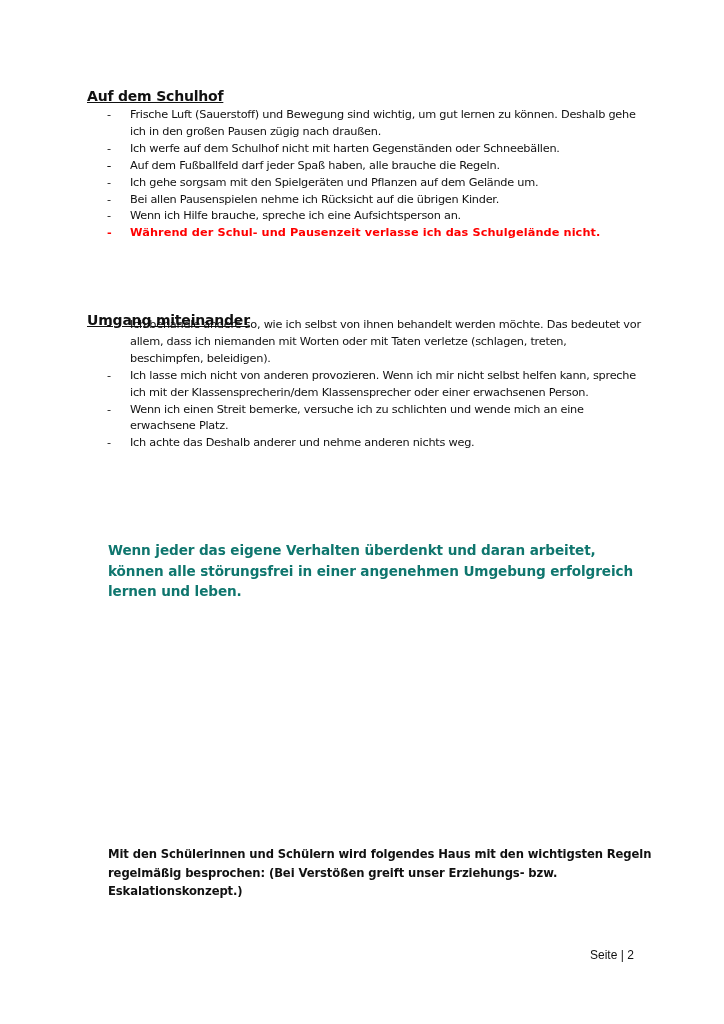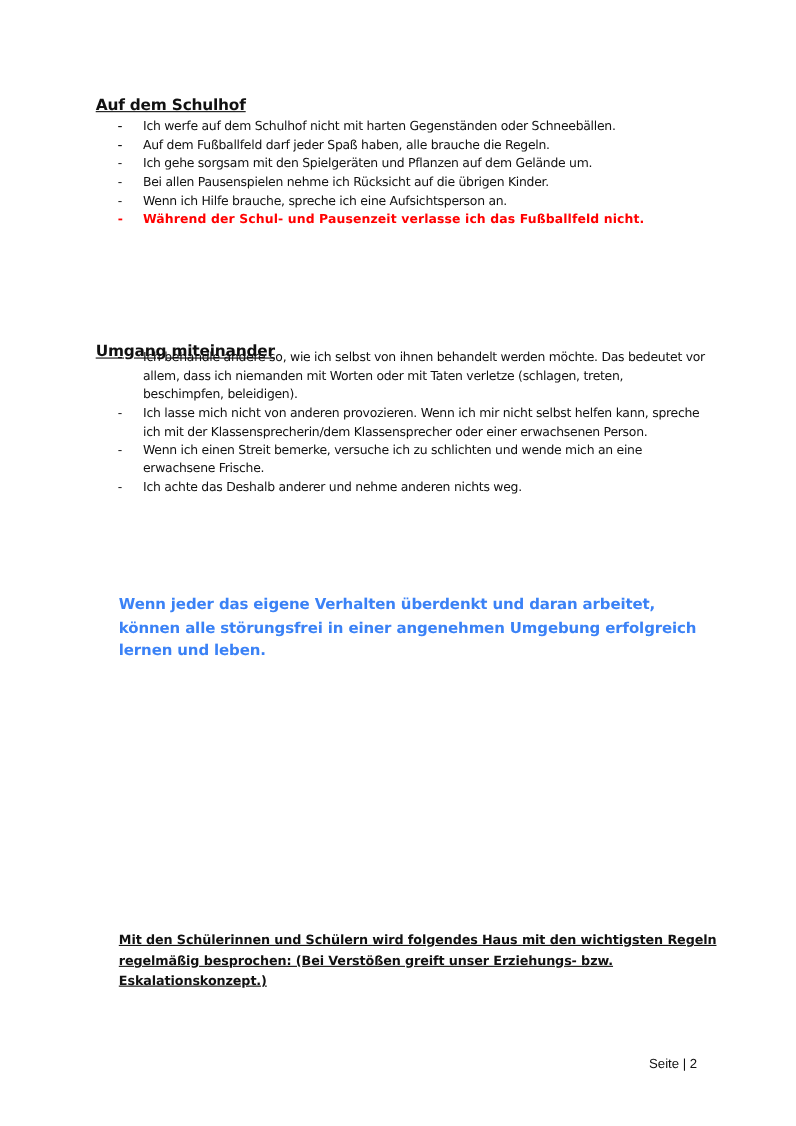--- a/index.html
+++ b/index.html
@@ -6,51 +6,51 @@
     body { width: 724px; height: 1024px; position: relative; overflow: hidden;
            font-family: "DejaVu Sans", sans-serif; color: #111111; }
     .page { position: absolute; left: 0; top: 0; width: 724px; height: 1024px; }
     .heading { position: absolute; left: 87px; font-size: 14px; font-weight: bold;
                text-decoration: underline; letter-spacing: -0.2px; }
     ul.rules { position: absolute; left: 107px; width: 535px; margin: 0; padding: 0; list-style: none; }
     ul.rules li { position: relative; padding-left: 23px; font-size: 11.3px; line-height: 16.9px;
                   letter-spacing: -0.25px; }
     ul.rules li .dash { position: absolute; left: 0; top: 0; }
     ul.rules li.warn { color: #ff0000; font-weight: bold; letter-spacing: 0.1px; }
-    .green { position: absolute; left: 108px; top: 540px; width: 545px; color: #3b82f6;
+    .green { position: absolute; left: 108px; top: 540px; width: 545px; color: #0f766e;
              font-weight: bold; font-size: 13.6px; line-height: 20.5px; letter-spacing: -0.1px; }
     .closing { position: absolute; left: 108px; top: 845px; width: 545px; font-weight: bold;
-               font-size: 11.6px; line-height: 18.5px; letter-spacing: -0.1px; text-decoration: underline; }
+               font-size: 11.6px; line-height: 18.5px; letter-spacing: -0.1px; }
     .footer { position: absolute; left: 590px; top: 948px; font-family: "Liberation Sans", sans-serif;
-              font-size: 12px; margin-top: 12px; }
+              font-size: 12px; }
   </style>
 </head>
 <body>
 
 <div class="page">
 
   <div class="heading" style="top:88px;">Auf dem Schulhof</div>
   <ul class="rules" style="top:107px;">
-    <li><span class="dash">-</span></li>
+    <li><span class="dash">-</span><span>Frische Luft (Sauerstoff) und Bewegung sind wichtig, um gut lernen zu können. Deshalb gehe ich in den großen Pausen zügig nach draußen.</span></li>
     <li><span class="dash">-</span><span>Ich werfe auf dem Schulhof nicht mit harten Gegenständen oder Schneebällen.</span></li>
     <li><span class="dash">-</span></li>
     <li><span class="dash">-</span><span>Auf dem Fußballfeld darf jeder Spaß haben, alle brauche die Regeln.</span></li>
     <li><span class="dash">-</span><span>Ich gehe sorgsam mit den Spielgeräten und Pflanzen auf dem Gelände um.</span></li>
     <li><span class="dash">-</span><span>Bei allen Pausenspielen nehme ich Rücksicht auf die übrigen Kinder.</span></li>
     <li><span class="dash">-</span><span>Wenn ich Hilfe brauche, spreche ich eine Aufsichtsperson an.</span></li>
-    <li class="warn"><span class="dash">-</span><span>Während der Schul- und Pausenzeit verlasse ich das Fußballfeld nicht.</span></li>
+    <li class="warn"><span class="dash">-</span><span>Während der Schul- und Pausenzeit verlasse ich das Schulgelände nicht.</span></li>
   </ul>
 
   <div class="heading" style="top:298px;margin-top:14px;">Umgang miteinander</div>
   <ul class="rules" style="top:317px;">
     <li><span class="dash">-</span></li>
     <li><span class="dash">-</span></li>
     <li><span class="dash">-</span><span>Ich behandle andere so, wie ich selbst von ihnen behandelt werden möchte. Das bedeutet vor allem, dass ich niemanden mit Worten oder mit Taten verletze (schlagen, treten, beschimpfen, beleidigen).</span></li>
     <li><span class="dash">-</span><span>Ich lasse mich nicht von anderen provozieren. Wenn ich mir nicht selbst helfen kann, spreche ich mit der Klassensprecherin/dem Klassensprecher oder einer erwachsenen Person.</span></li>
-    <li><span class="dash">-</span><span>Wenn ich einen Streit bemerke, versuche ich zu schlichten und wende mich an eine erwachsene Frische.</span></li>
+    <li><span class="dash">-</span><span>Wenn ich einen Streit bemerke, versuche ich zu schlichten und wende mich an eine erwachsene Platz.</span></li>
     <li><span class="dash">-</span><span>Ich achte das Deshalb anderer und nehme anderen nichts weg.</span></li>
   </ul>
 
   <div class="green">Wenn jeder das eigene Verhalten überdenkt und daran arbeitet, können alle störungsfrei in einer angenehmen Umgebung erfolgreich lernen und leben.</div>
 
   <div class="closing">Mit den Schülerinnen und Schülern wird folgendes Haus mit den wichtigsten Regeln regelmäßig besprochen: (Bei Verstößen greift unser Erziehungs- bzw. Eskalationskonzept.)</div>
 
   <div class="footer">Seite | 2</div>
 
 </div>

